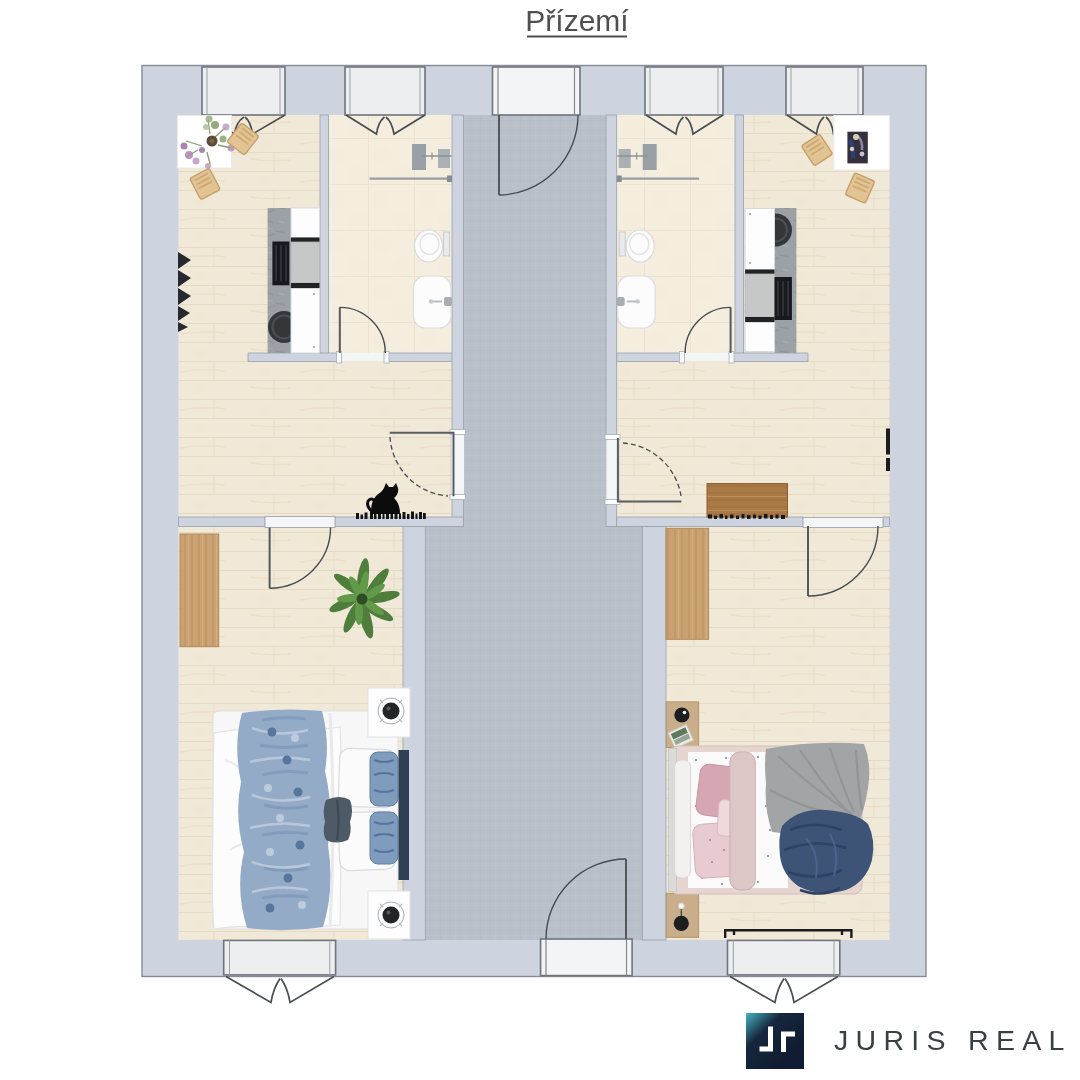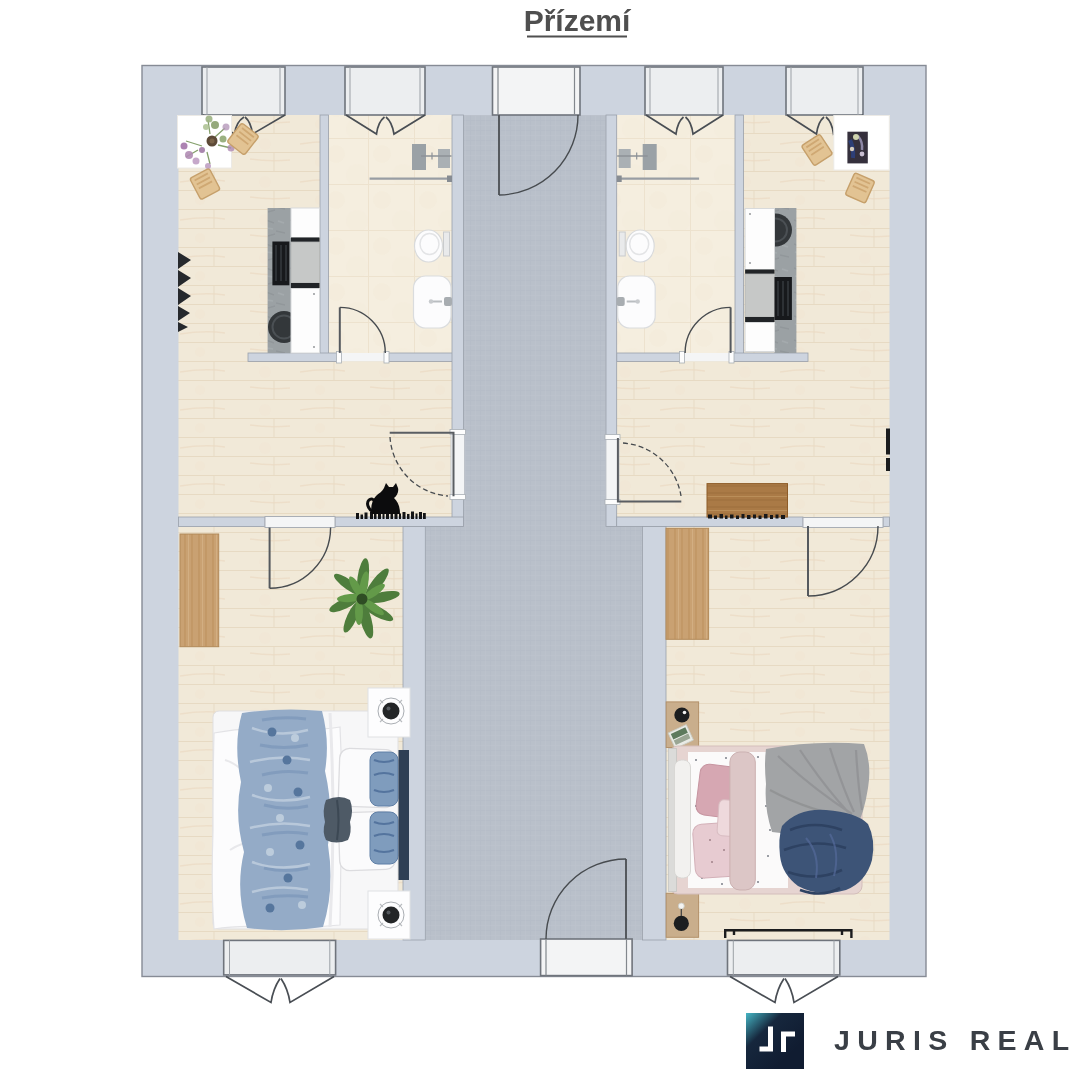--- a/index.html
+++ b/index.html
@@ -1,16 +1,16 @@
 <!DOCTYPE html>
 <html><head>
 <meta charset="utf-8">
 <style>
 html,body{margin:0;padding:0;background:#ffffff;}
-.page{width:988px;height:1080px;position:relative;font-family:"Liberation Sans", sans-serif;font-weight:bold;}
+.page{width:988px;height:1080px;position:relative;font-family:"Liberation Sans", sans-serif;}
 </style>
 </head>
 <body>
 <div class="page">
 
 <svg width="1080" height="1080" viewBox="0 0 1080 1080" xmlns="http://www.w3.org/2000/svg">
 <defs>
 <pattern id="plank" width="120" height="38" patternUnits="userSpaceOnUse">
   <rect width="120" height="38" fill="#f1e9d8"></rect>
   <path d="M0,0.5 H120 M0,19.5 H120" stroke="#e6d9c1" stroke-width="1" opacity="0.9"></path>

